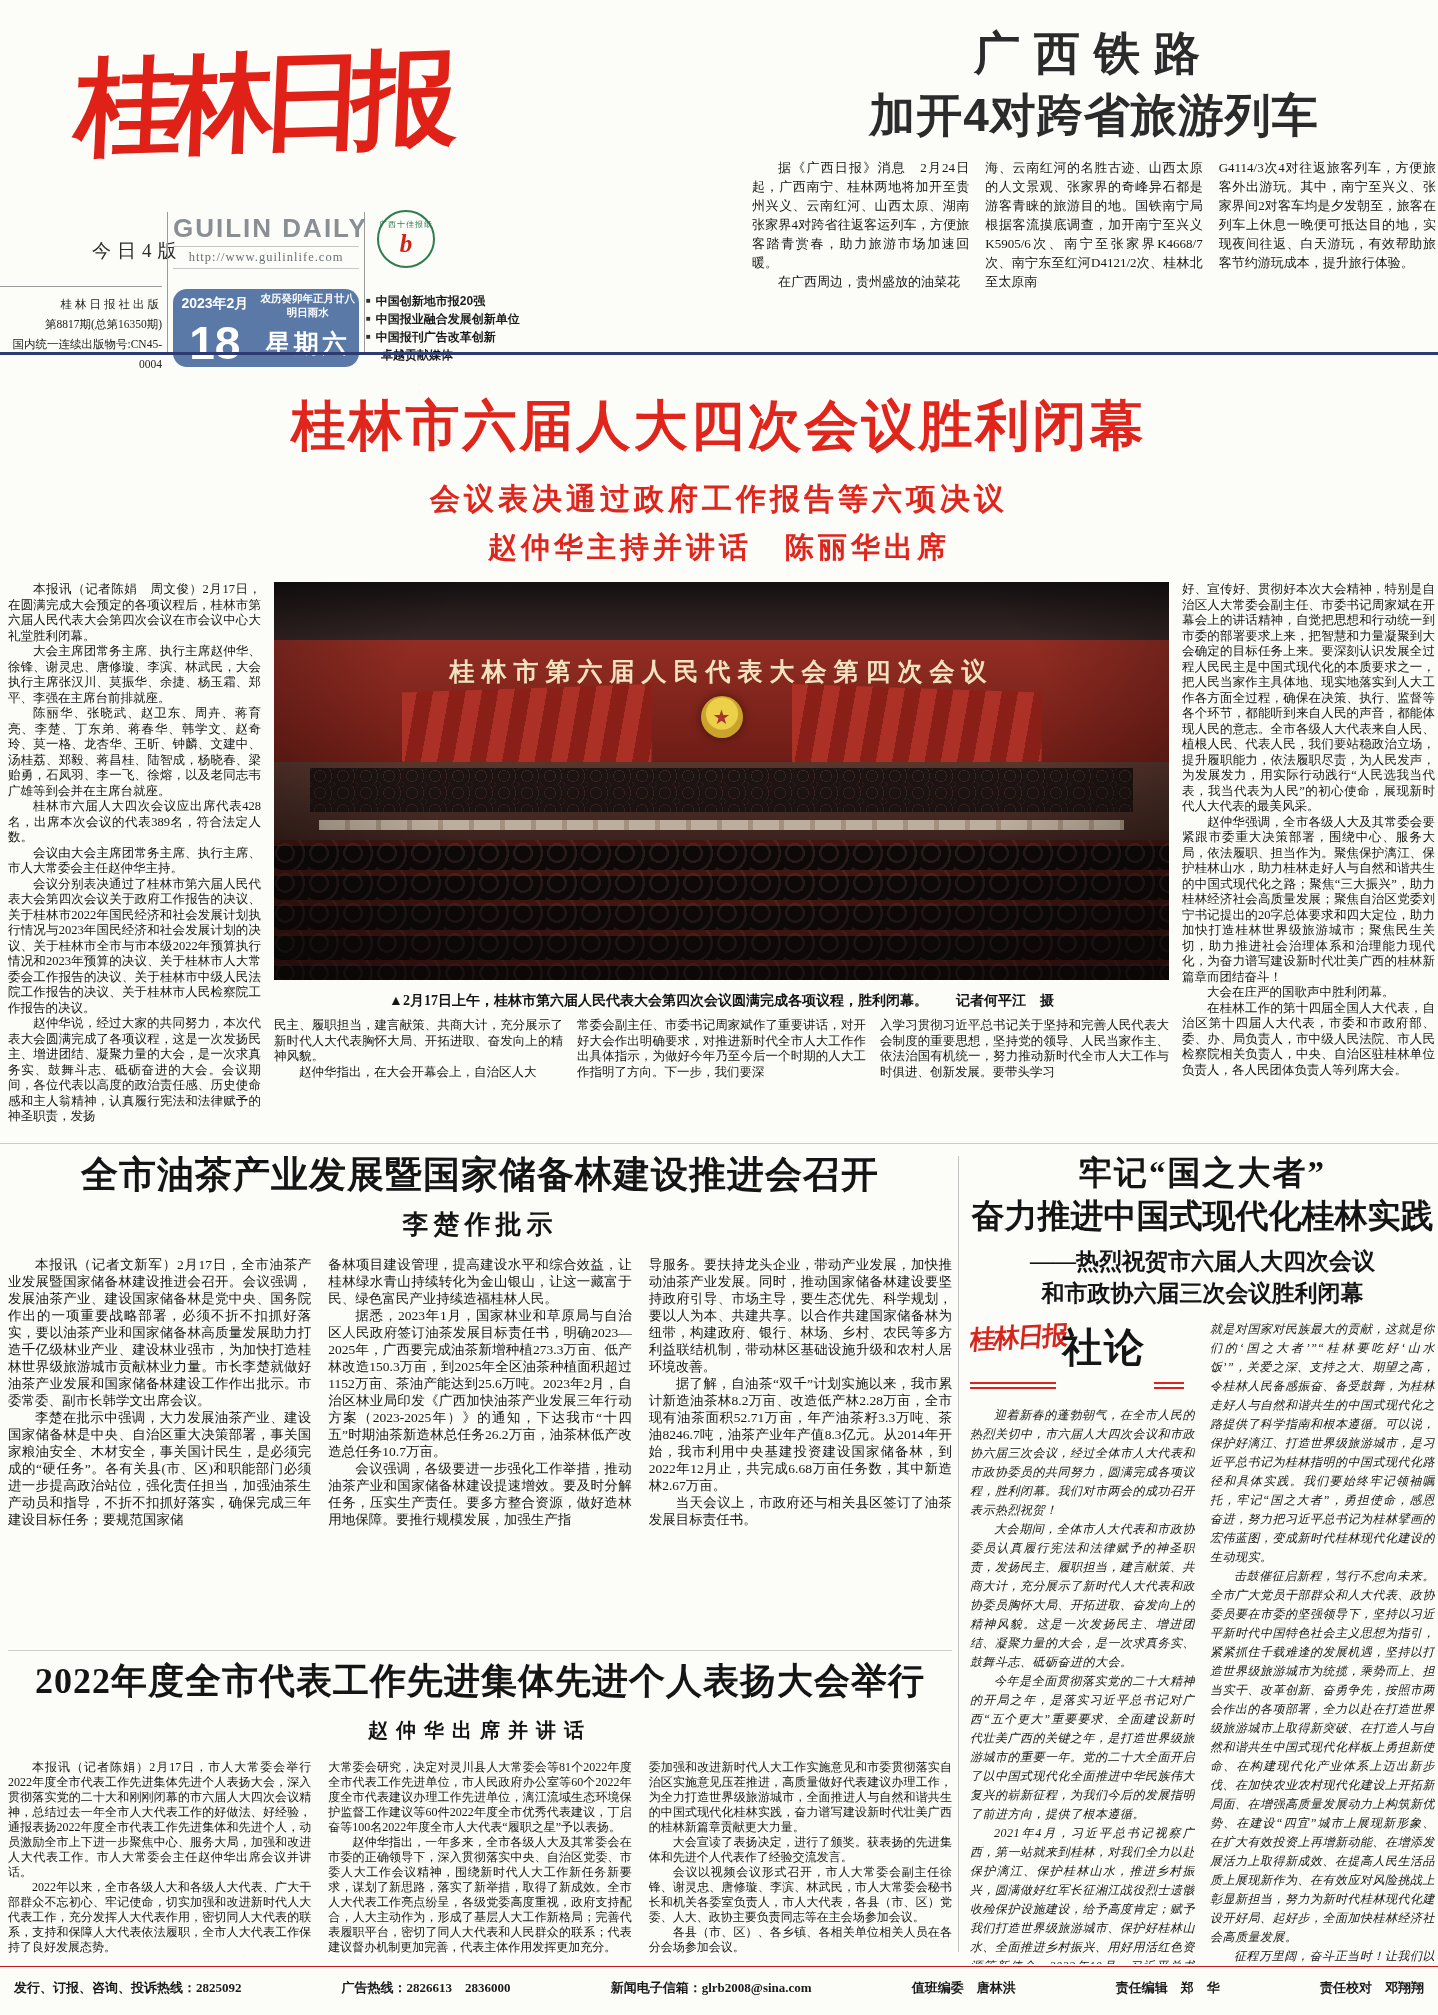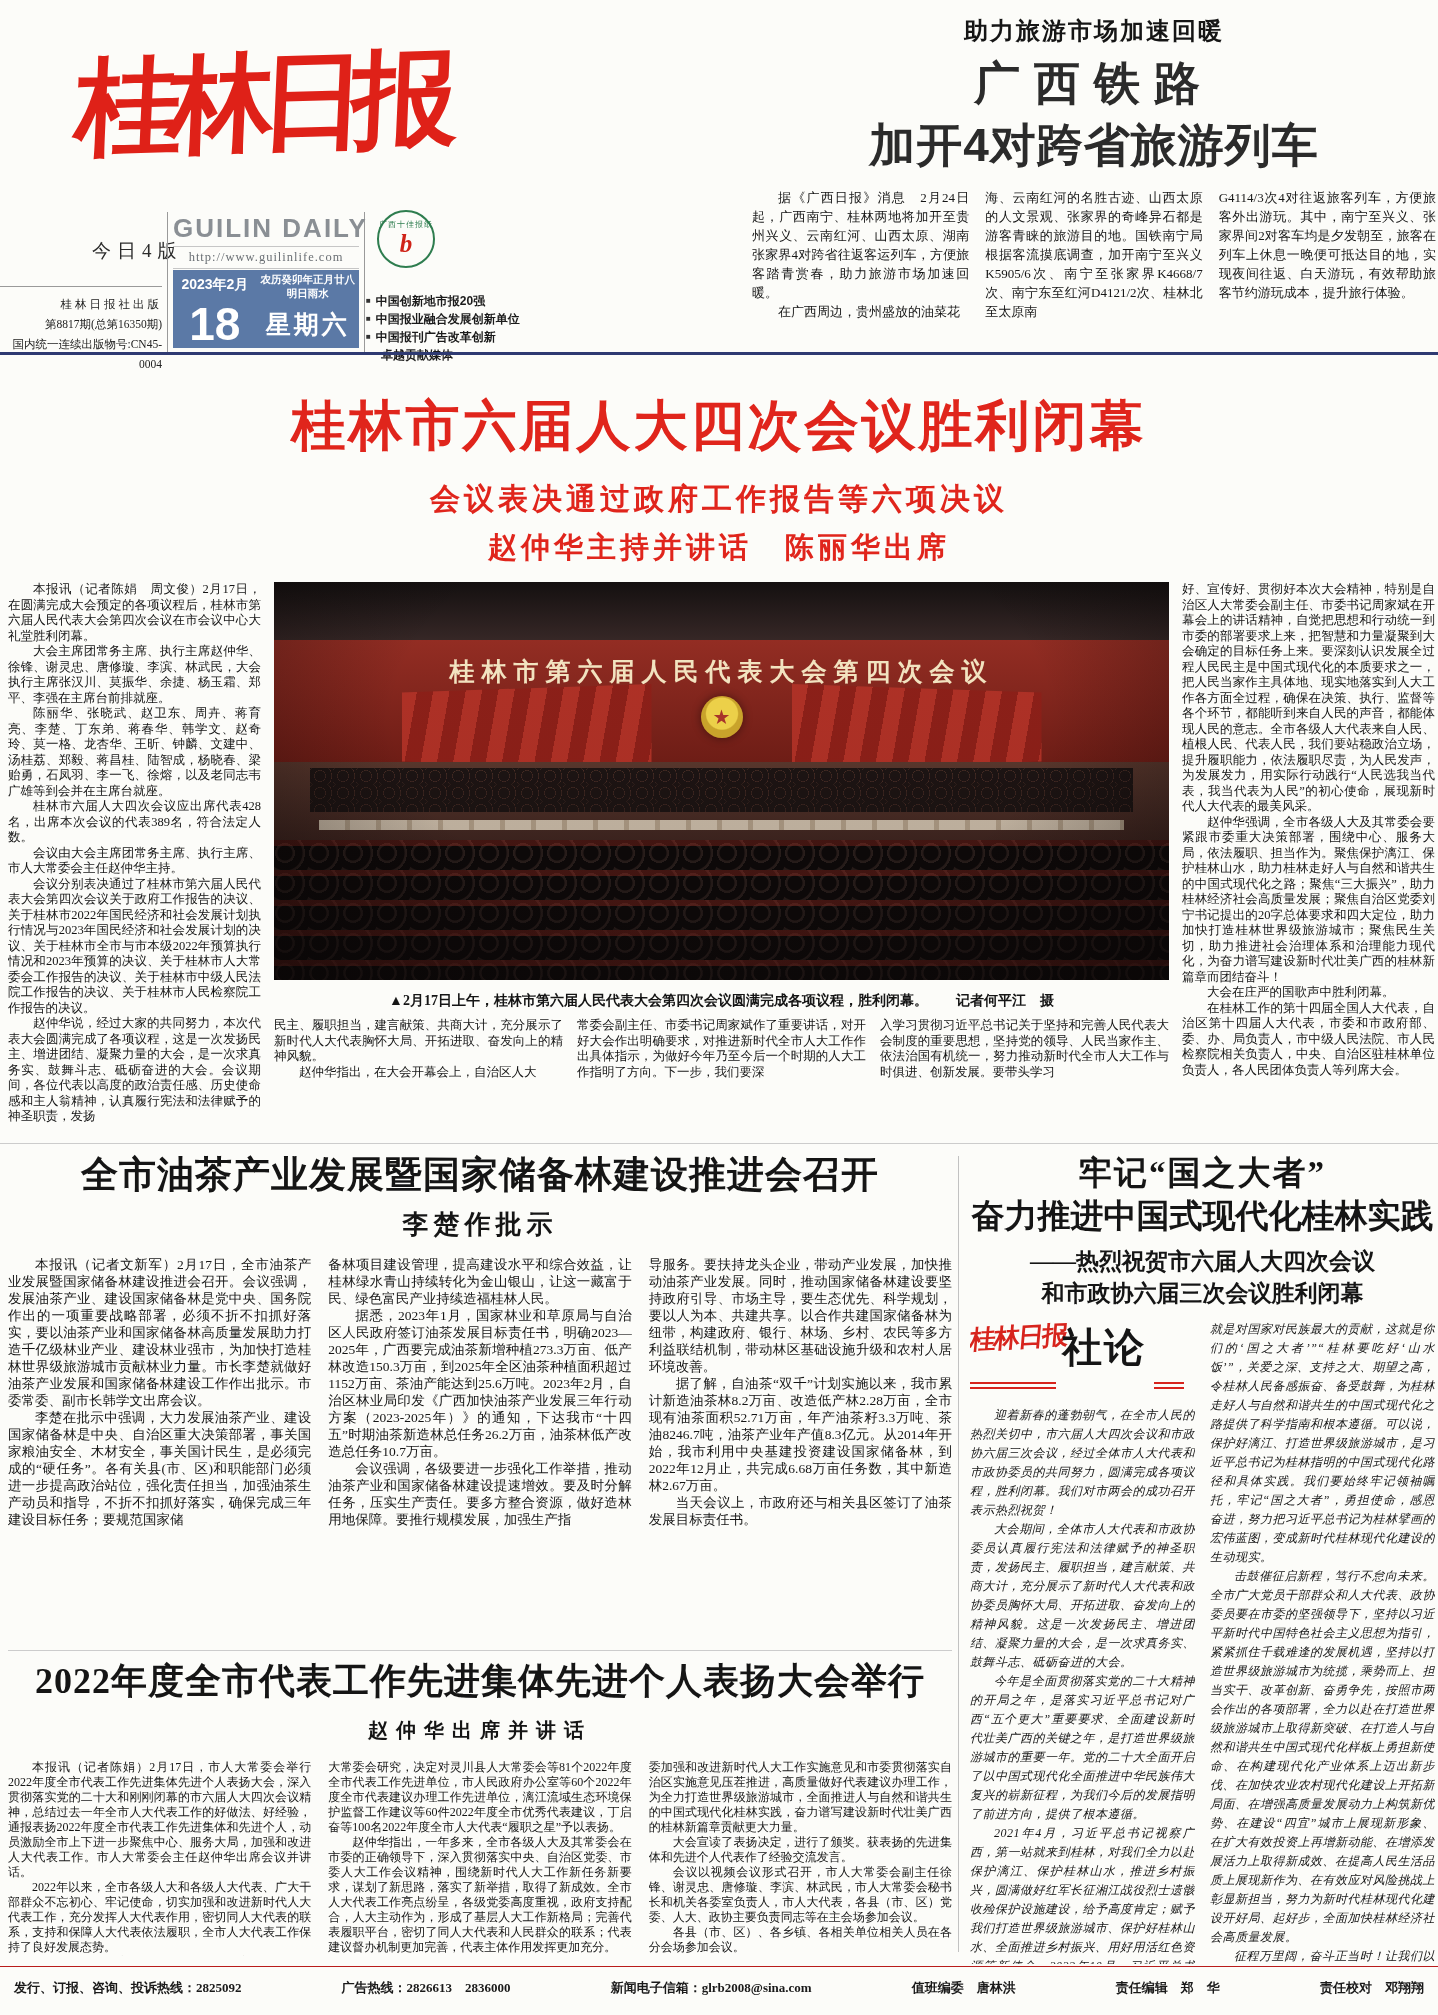--- a/index.html
+++ b/index.html
@@ -14,23 +14,23 @@
   #brand { position:absolute; left:76px; top:22px; font-size:106px; font-weight:bold;
     color:#df2118; letter-spacing:-14px; transform:skewX(-4deg) rotate(-1.5deg);
     white-space:nowrap; line-height:1.55; }
   #edition { position:absolute; left:92px; top:238px; font-size:19px; letter-spacing:6px; color:#2b2b2b; }
   #center-col { position:absolute; left:167px; top:212px; width:198px; height:142px;
     border-left:1px solid #9a9a9a; border-right:1px solid #9a9a9a; padding:1px 5px 0; }
   #eng { font-family:"Liberation Sans","DejaVu Sans",sans-serif; font-weight:bold;
     font-size:26px; color:#8a8f94; letter-spacing:2px; text-align:right; white-space:nowrap; }
   #url { font-size:12.5px; color:#6a6f74; letter-spacing:1px; text-align:center;
     border-top:1px solid #c6c6c6; border-bottom:1px solid #c6c6c6; padding:3px 0; margin-top:2px; }
-  #datebox { margin-top:1px; height:78px; background:#5b79a6; color:#fff;
+  #datebox { margin-top:20px; height:78px; background:#5b79a6; color:#fff;
     display:grid; grid-template-columns:45% 55%; grid-template-rows:30px 1fr;
-    font-family:"Liberation Sans","DejaVu Sans",sans-serif; }
+    font-family:"Liberation Sans","DejaVu Sans",sans-serif;border-radius:14px; }
   .db-ym { display:flex; align-items:center; justify-content:center; font-size:14px; font-weight:bold; }
   .db-lunar { font-size:10.5px; font-weight:bold; text-align:center; line-height:1.3; padding-top:3px; }
   .db-day { display:flex; align-items:center; justify-content:center; font-size:46px; font-weight:bold; line-height:1; }
   .db-week { display:flex; align-items:center; justify-content:center; font-size:25px; font-weight:bold; letter-spacing:3px; }
   #pubinfo { position:absolute; left:0; top:286px; width:162px; border-top:1px solid #9a9a9a;
     padding-top:7px; font-size:11.5px; line-height:1.75; text-align:right; color:#222; }
   #pubinfo .pi1 { letter-spacing:3px; }
   #seal { position:absolute; left:377px; top:210px; width:58px; height:58px; border:2px solid #2e7d4f;
     border-radius:50%; text-align:center; }
   .seal-text { display:block; font-size:8px; color:#2e7d4f; margin-top:7px; letter-spacing:1px; }
@@ -182,21 +182,20 @@
 
     <div id="awards">
         <p>中国创新地市报20强</p>
         <p>中国报业融合发展创新单位</p>
         <p>中国报刊广告改革创新</p>
         <p>卓越贡献媒体</p>
       </div>
 
     <section id="rail">
       <div class="rail-inner">
-        <div class="rail-kicker">助力旅游市场加速回暖</div>
         <div class="rail-t1">广西铁路</div>
         <div class="rail-t2">加开4对跨省旅游列车</div>
         <div class="rail-cols">
           <div class="col">
               <p>据《广西日报》消息　2月24日起，广西南宁、桂林两地将加开至贵州兴义、云南红河、山西太原、湖南张家界4对跨省往返客运列车，方便旅客踏青赏春，助力旅游市场加速回暖。</p>
               <p>在广西周边，贵州盛放的油菜花</p>
             </div>
           <div class="col cont">
               <p>海、云南红河的名胜古迹、山西太原的人文景观、张家界的奇峰异石都是游客青睐的旅游目的地。国铁南宁局根据客流摸底调查，加开南宁至兴义K5905/6次、南宁至张家界K4668/7次、南宁东至红河D4121/2次、桂林北至太原南</p>
             </div>

